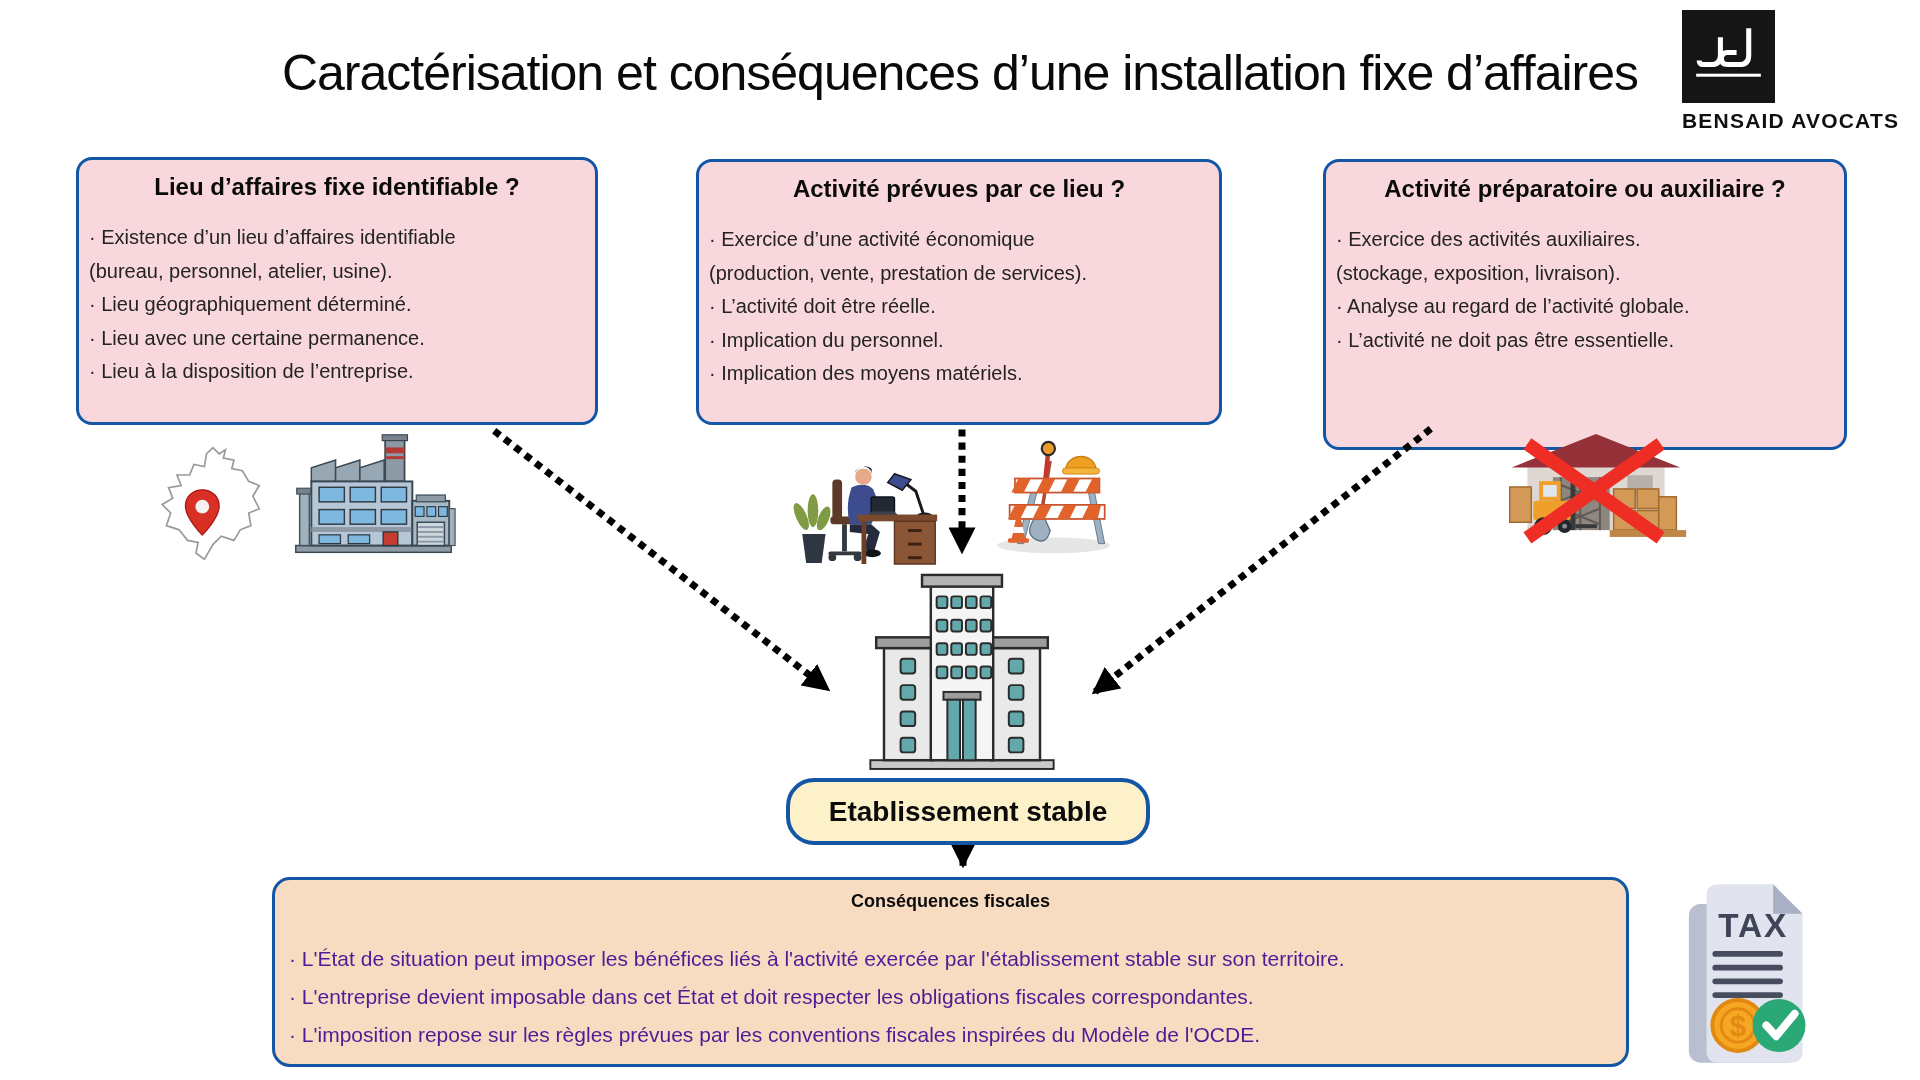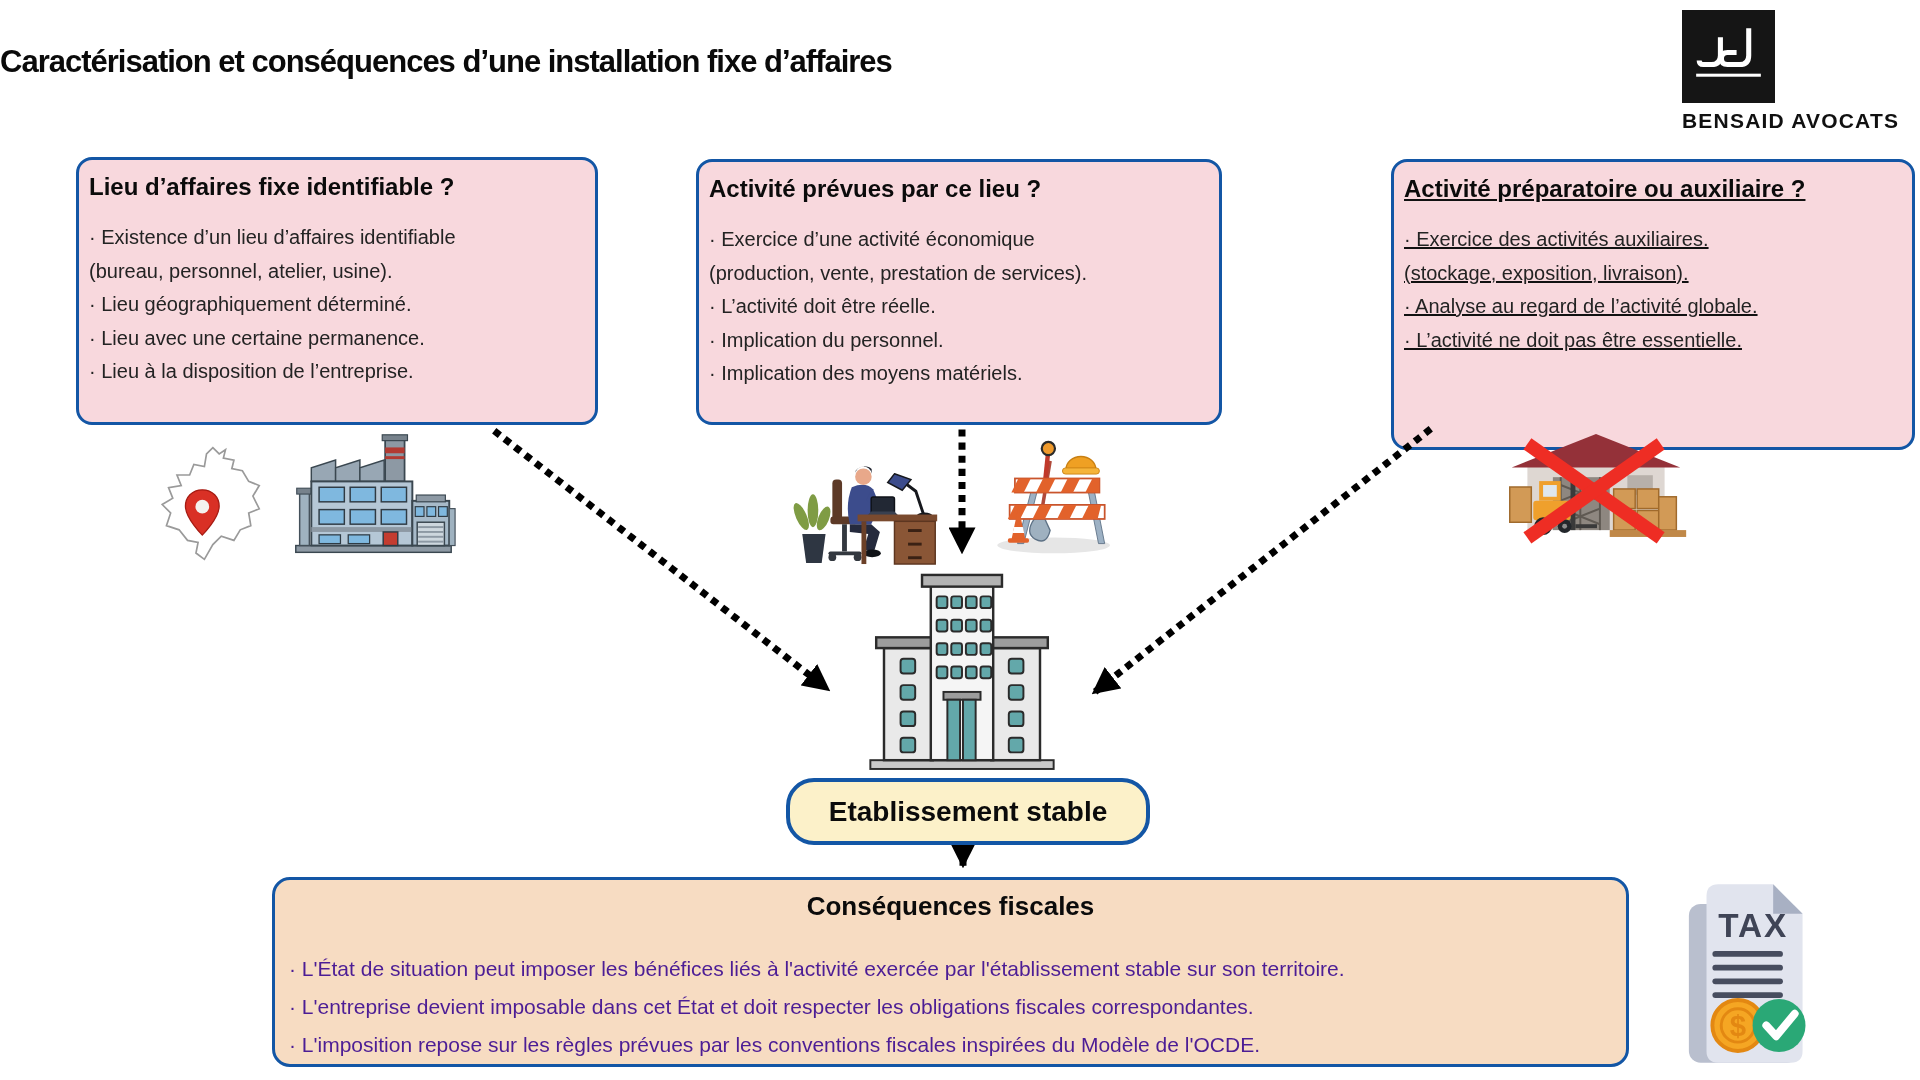--- a/index.html
+++ b/index.html
@@ -9,43 +9,43 @@
     --orange:#F7DCC2;
     --ink:#111111;
   }
   html,body{margin:0;padding:0;background:#ffffff;}
   .canvas{
     position:relative;width:1920px;height:1080px;background:#ffffff;
     font-family:"Liberation Sans", sans-serif;color:var(--ink);overflow:hidden;
   }
   .abs{position:absolute;}
   .main-title{
-    left:0;top:44px;width:1920px;
-    font-weight:bold;font-size:31px;letter-spacing:-1px;color:#0a0a0a;
+    left:0;top:44px;width:1920px;text-align:center;
+    font-weight:normal;font-size:50px;letter-spacing:-1px;color:#0a0a0a;
   }
   .logo-wrap{left:1682px;top:10px;width:238px;}
   .logo-square{display:inline-block;}
   .logo-brand{font-weight:bold;font-size:21px;letter-spacing:1.2px;color:#101010;margin-top:2px;white-space:nowrap;}
   .crit-box{
     background:var(--pink);border:3px solid var(--blue);border-radius:16px;
     box-sizing:border-box;padding:13px 10px 0 10px;
   }
-  .crit-title{font-weight:bold;font-size:24px;color:#0b0b0b;white-space:nowrap;}
+  .crit-title{font-weight:bold;font-size:24px;text-align:center;color:#0b0b0b;white-space:nowrap;}
   .crit-body{margin-top:20px;}
   .crit-line{font-size:20px;line-height:33.5px;color:#232323;white-space:nowrap;}
   .result-box{
     background:var(--yellow);border:4px solid var(--blue);border-radius:28px;
     box-sizing:border-box;display:flex;align-items:center;justify-content:center;
     font-weight:bold;font-size:28px;color:#0b0b0b;
   }
   .cons-box{
     background:var(--orange);border:3px solid var(--blue);border-radius:18px;
     box-sizing:border-box;padding:11px 14px 0 14px;
   }
-  .cons-title{font-weight:bold;font-size:26px;text-align:center;color:#0b0b0b;}
+  .cons-title{font-weight:bold;font-size:18px;text-align:center;color:#0b0b0b;}
   .cons-body{margin-top:28px;}
   .cons-line{font-size:21px;line-height:38px;color:#4c1d95;white-space:nowrap;}
   svg text{font-family:"Liberation Sans", sans-serif;}
 </style>
 </head>
 <body>
 
 <div class="canvas">
 
   <div class="abs main-title">Caractérisation et conséquences d’une installation fixe d’affaires</div>
@@ -77,21 +77,21 @@
     <div class="crit-title">Activité prévues par ce lieu ?</div>
     <div class="crit-body">
       <div class="crit-line">· Exercice d’une activité économique</div>
       <div class="crit-line">(production, vente, prestation de services).</div>
       <div class="crit-line">· L’activité doit être réelle.</div>
       <div class="crit-line">· Implication du personnel.</div>
       <div class="crit-line">· Implication des moyens matériels.</div>
     </div>
   </div>
 
-  <div class="abs crit-box" style="left:1391px;top:159px;width:524px;height:291px;text-decoration:underline;">
+  <div class="abs crit-box" style="left:1323px;top:159px;width:524px;height:291px;">
     <div class="crit-title">Activité préparatoire ou auxiliaire ?</div>
     <div class="crit-body">
       <div class="crit-line">· Exercice des activités auxiliaires.</div>
       <div class="crit-line">(stockage, exposition, livraison).</div>
       <div class="crit-line">· Analyse au regard de l’activité globale.</div>
       <div class="crit-line">· L’activité ne doit pas être essentielle.</div>
     </div>
   </div>
 
   <svg class="abs" style="left:0;top:0;pointer-events:none;" width="1920" height="1080">

